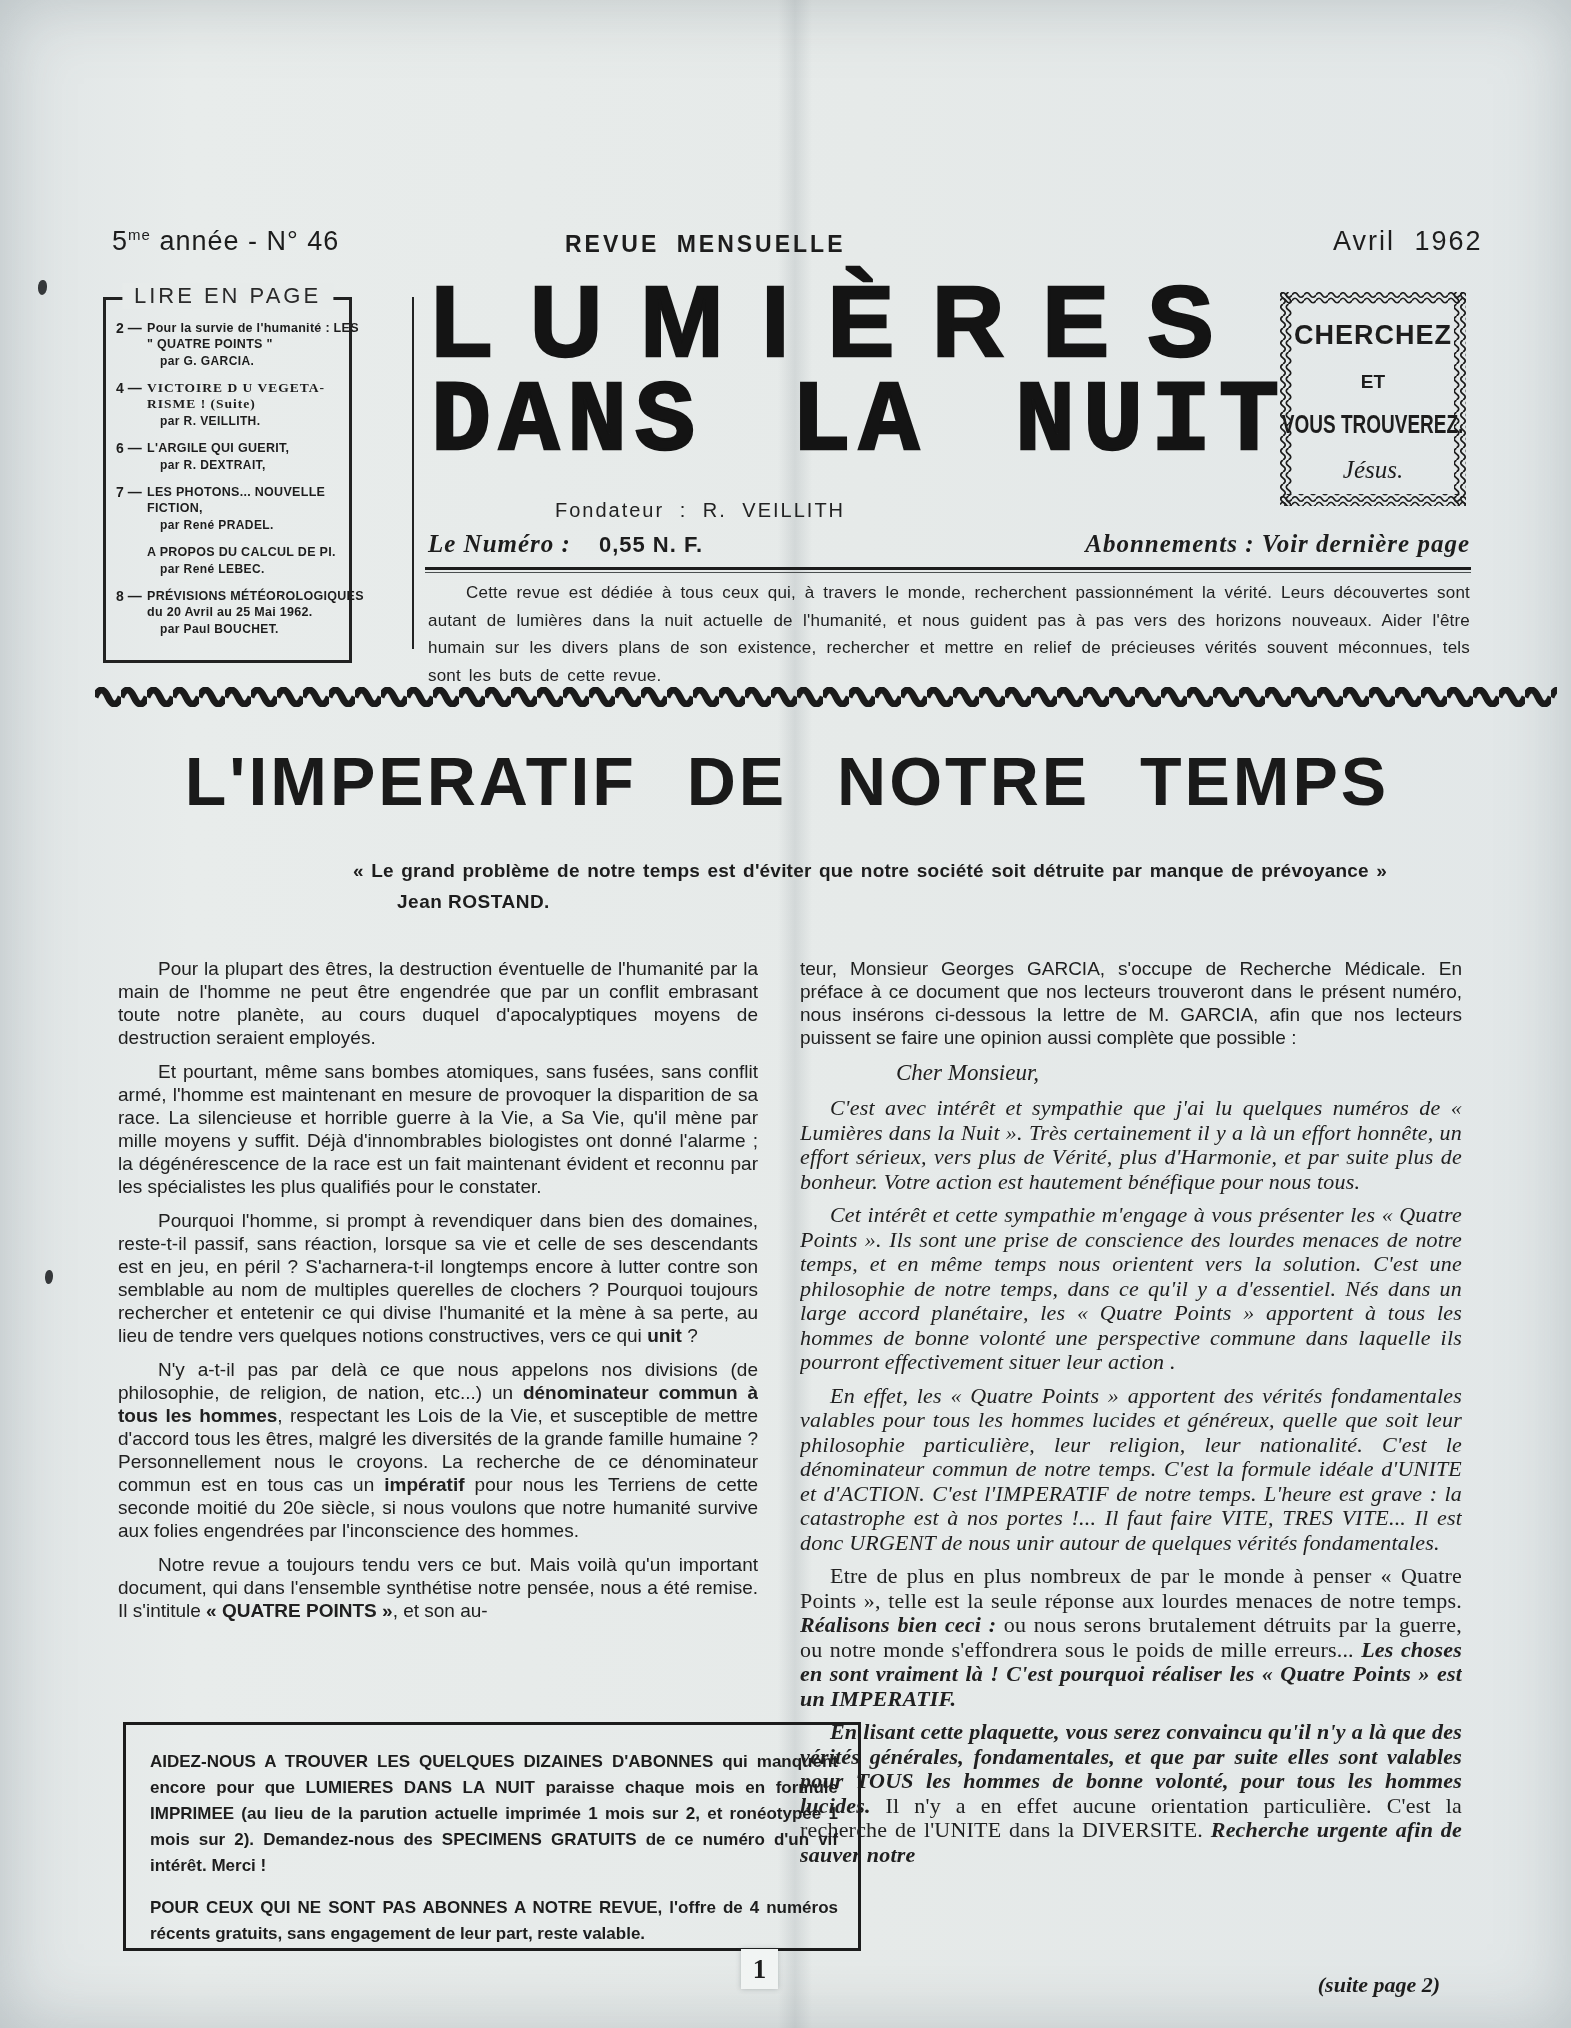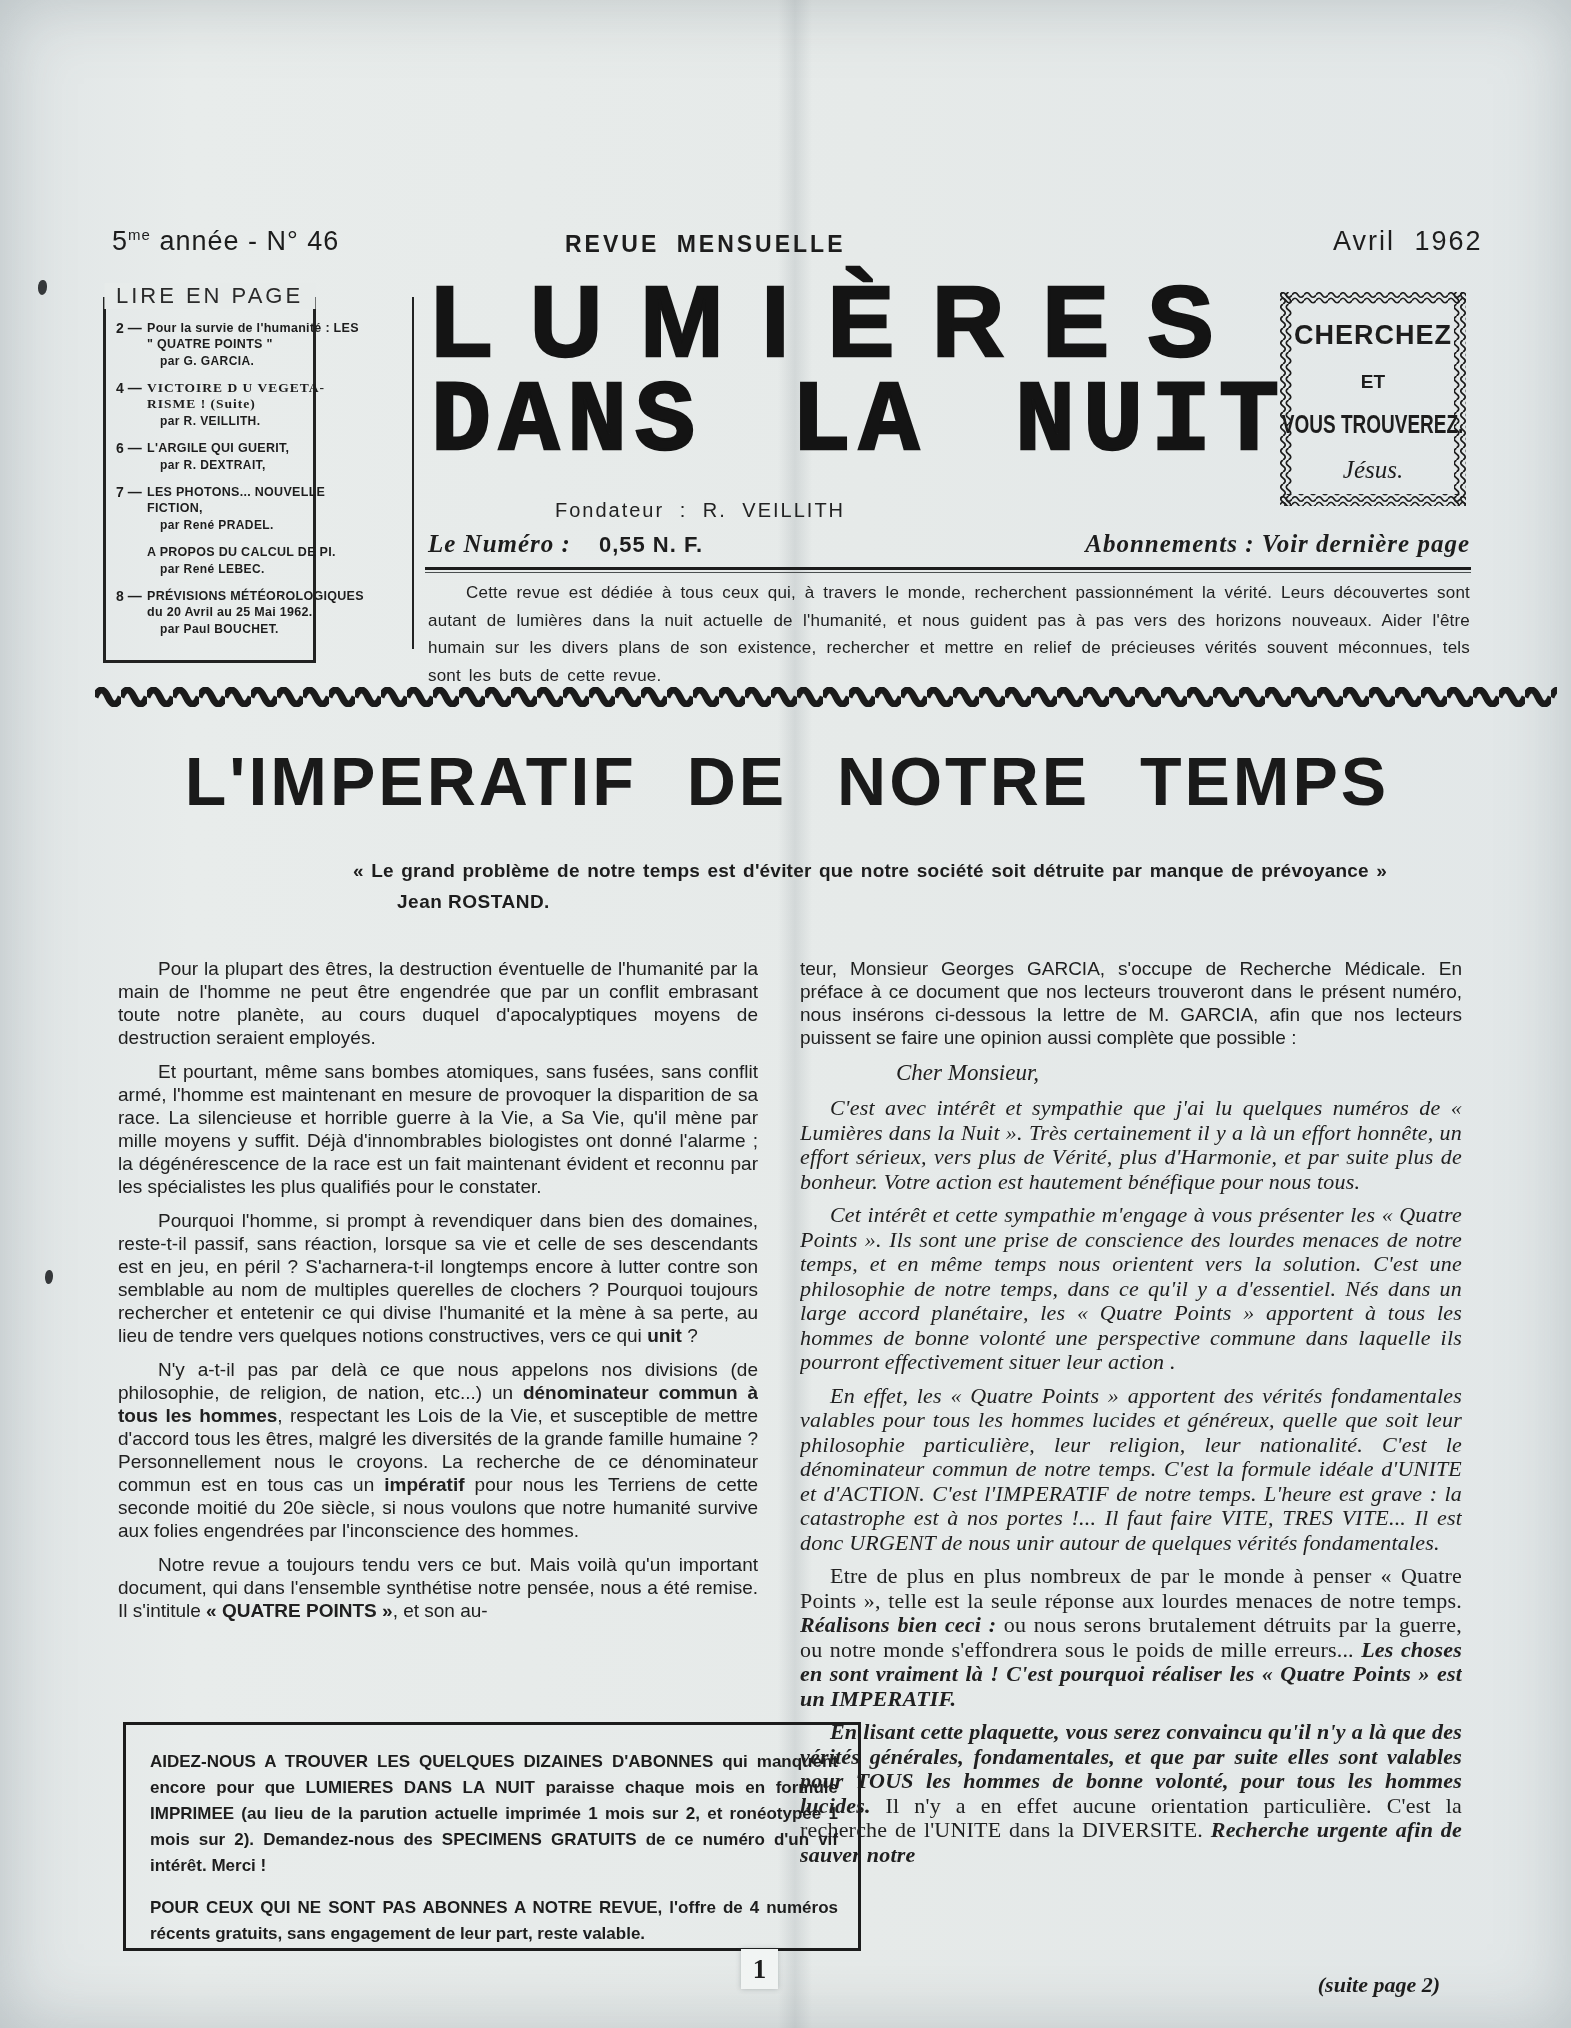--- a/index.html
+++ b/index.html
@@ -14,21 +14,21 @@
     background:linear-gradient(90deg, rgba(140,150,155,0) 0%, rgba(140,150,155,.22) 50%, rgba(140,150,155,0) 100%); }
   .speck { position:absolute; background:#35383a; border-radius:50% 40% 55% 45%; }
 
   
   .hdr-issue { position:absolute; left:112px; top:226px; font-size:27px; letter-spacing:1px; }
   .hdr-issue sup { font-size:15px; }
   .hdr-revue { position:absolute; left:565px; top:231px; font-size:23px; font-weight:bold; letter-spacing:3px; word-spacing:8px; }
   .hdr-date  { position:absolute; left:1333px; top:226px; font-size:27px; letter-spacing:2px; word-spacing:10px; }
 
   
-  .toc { position:absolute; left:103px; top:297px; width:213px; }
+  .toc { position:absolute; left:103px; top:297px; width:249px; }
   .toc-body { border:3px solid #222; padding:20px 6px 12px 8px; min-height:350px; }
   .toc-title { position:absolute; top:-14px; left:50%; transform:translateX(-50%);
     background:#e7ebea; padding:0 12px; font-size:22px; letter-spacing:3px; white-space:nowrap; color:#2a2a2a; }
   .toc-item { display:flex; margin-bottom:11px; }
   .toc-num { flex:none; width:33px; font-weight:bold; font-size:14px; padding-left:2px; }
   .toc-text { flex:1; }
   .toc-line { display:block; font-weight:bold; font-size:12.5px; line-height:16px; letter-spacing:.3px; white-space:nowrap; }
   .toc-serif .toc-line { font-family:"Liberation Serif", serif; font-size:13.5px; letter-spacing:1px; }
   .toc-author { display:block; font-weight:bold; font-size:12px; line-height:15px; margin-top:2px; padding-left:13px; letter-spacing:.4px; }
 

